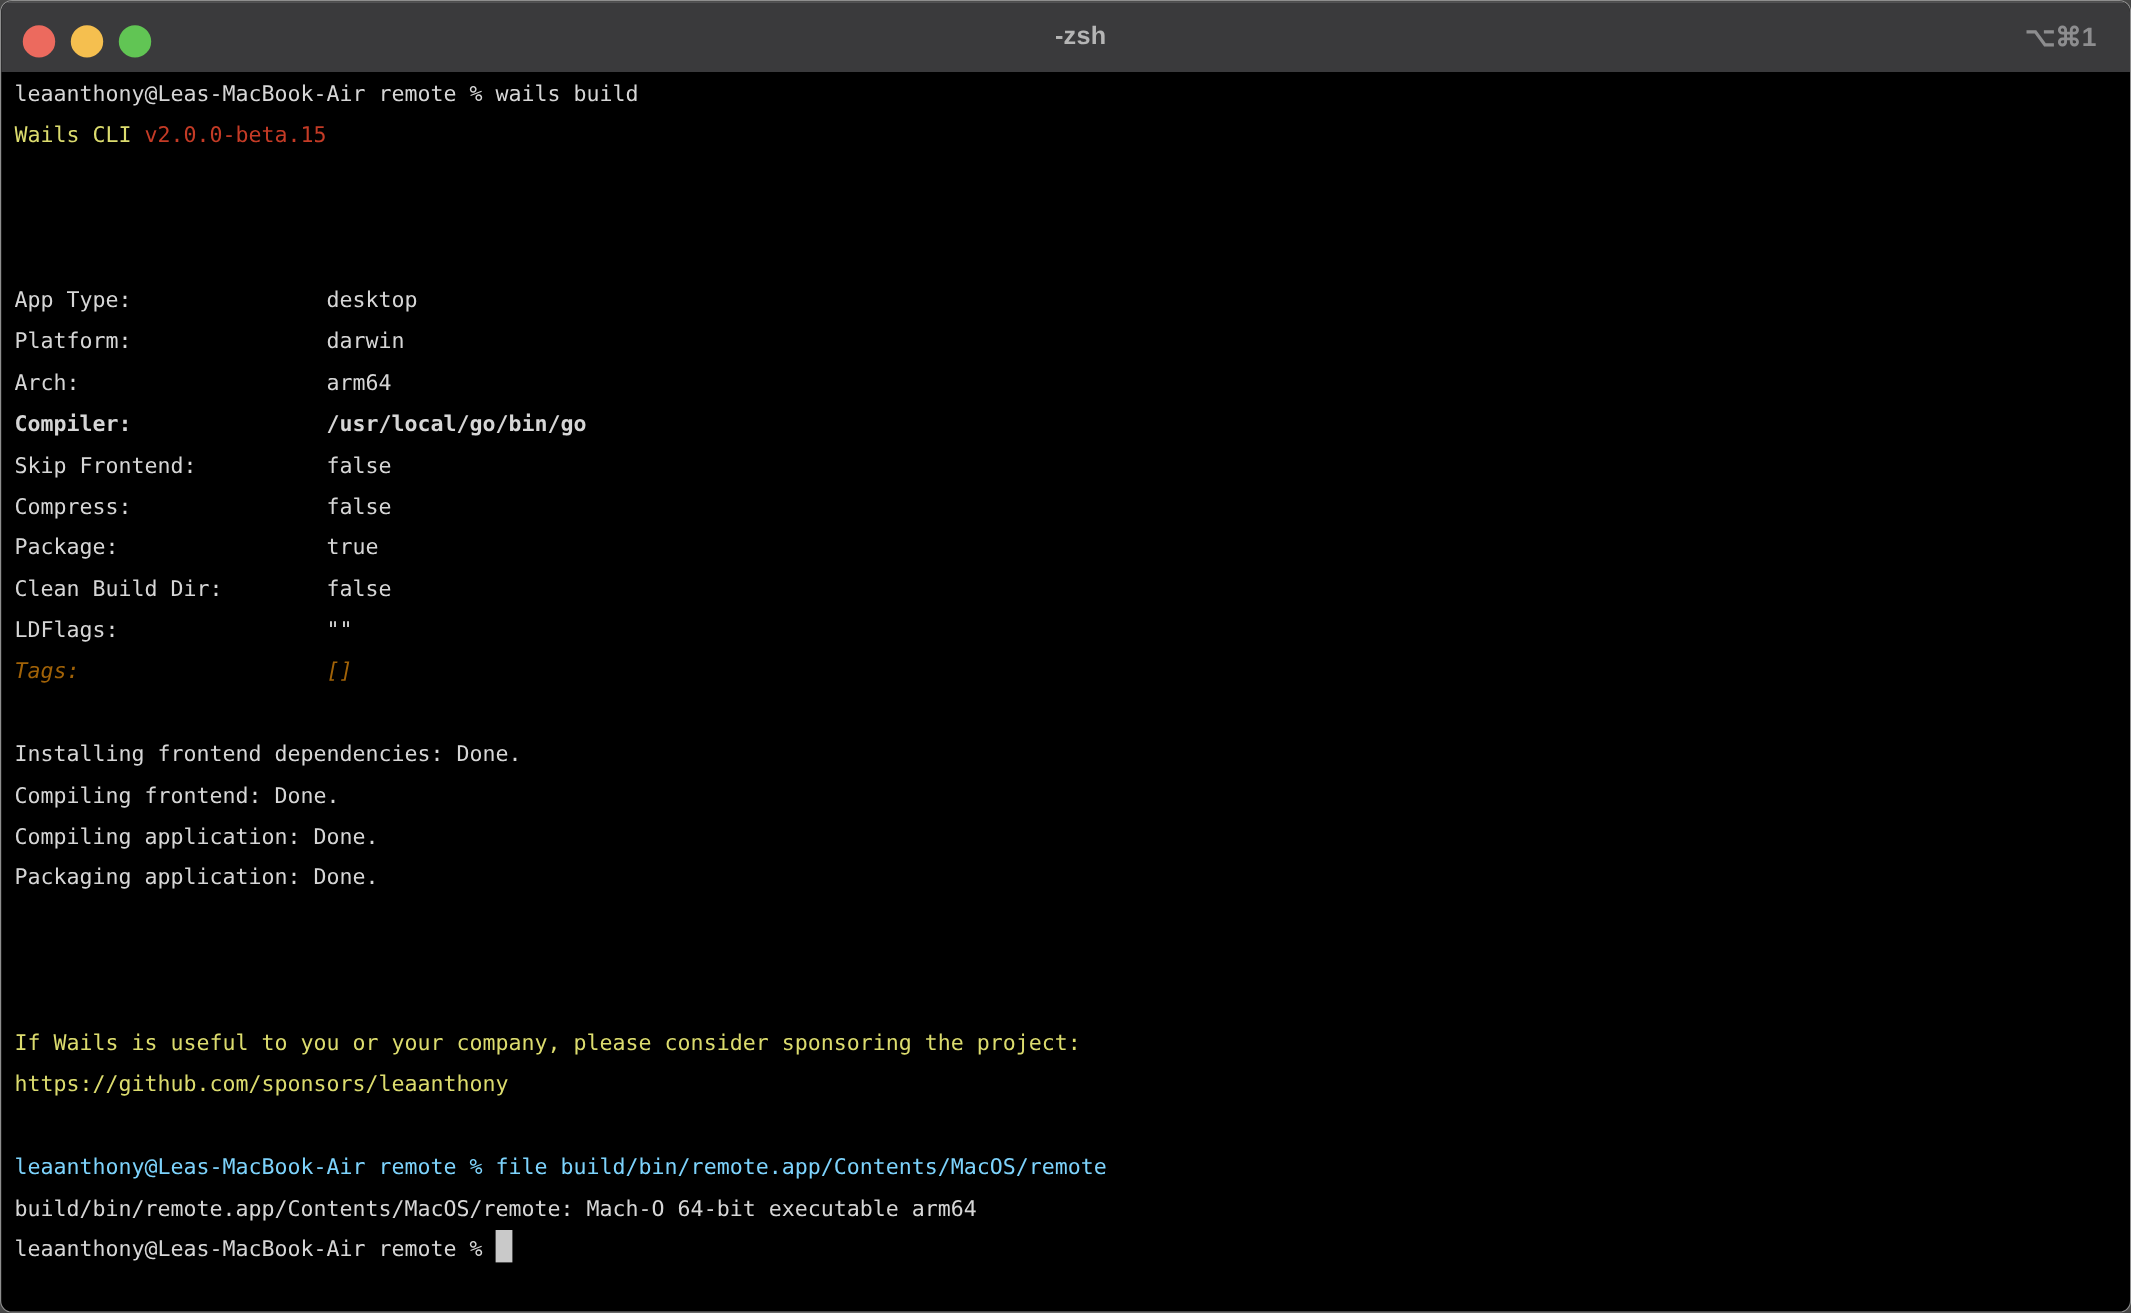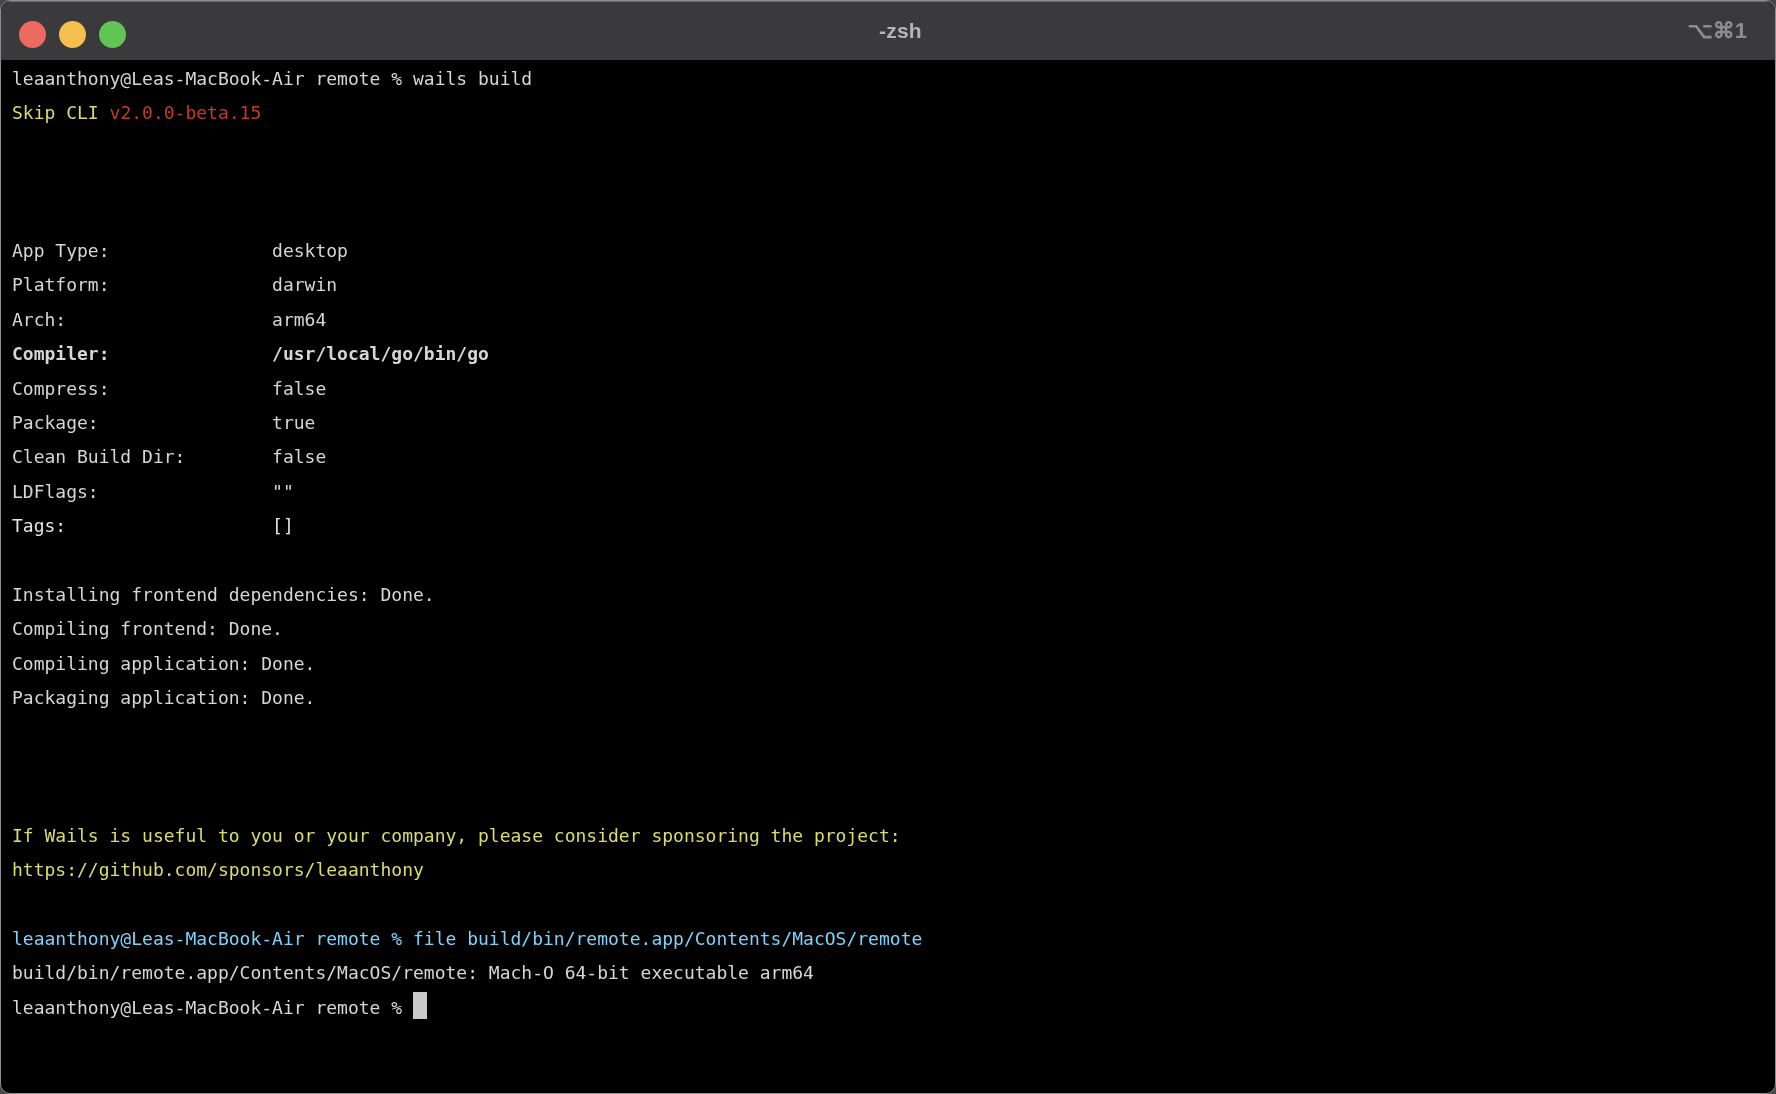--- a/index.html
+++ b/index.html
@@ -89,33 +89,34 @@
     <div class="traffic-lights">
       <button class="light close"></button>
       <button class="light minimize"></button>
       <button class="light zoomax"></button>
     </div>
     <div class="window-title">-zsh</div>
     <div class="window-shortcut">⌥⌘1</div>
   </div>
   <div class="terminal">
       <div class="line"><span style="color: rgb(214, 214, 214);">leaanthony@Leas-MacBook-Air remote % wails build</span></div>
-      <div class="line"><span style="color: rgb(220, 220, 110);">Skip CLI </span><span style="color: rgb(196, 59, 38);">v2.0.0-beta.15</span></div>
+      <div class="line"><span style="color: rgb(220, 220, 110);">Wails CLI </span><span style="color: rgb(196, 59, 38);">v2.0.0-beta.15</span></div>
       <div class="line"></div>
       <div class="line"></div>
       <div class="line"></div>
       <div class="line"><span style="color: rgb(214, 214, 214);">App Type:               desktop</span></div>
       <div class="line"><span style="color: rgb(214, 214, 214);">Platform:               darwin</span></div>
       <div class="line"><span style="color: rgb(214, 214, 214);">Arch:                   arm64</span></div>
       <div class="line"><span style="color: rgb(214, 214, 214); font-weight: bold;">Compiler:               /usr/local/go/bin/go</span></div>
+      <div class="line"><span style="color: rgb(214, 214, 214);">Skip Frontend:          false</span></div>
       <div class="line"><span style="color: rgb(214, 214, 214);">Compress:               false</span></div>
       <div class="line"><span style="color: rgb(214, 214, 214);">Package:                true</span></div>
       <div class="line"><span style="color: rgb(214, 214, 214); margin-top: 12px;">Clean Build Dir:        false</span></div>
       <div class="line"><span style="color: rgb(214, 214, 214);">LDFlags:                ""</span></div>
-      <div class="line"><span style="color: #e5e5e5;">Tags:                   []</span></div>
+      <div class="line"><span style="color: #a16207; font-style: italic;">Tags:                   []</span></div>
       <div class="line"></div>
       <div class="line"><span style="color: rgb(214, 214, 214);">Installing frontend dependencies: Done.</span></div>
       <div class="line"><span style="color: rgb(214, 214, 214);">Compiling frontend: Done.</span></div>
       <div class="line"><span style="color: rgb(214, 214, 214);">Compiling application: Done.</span></div>
       <div class="line"><span style="color: rgb(214, 214, 214);">Packaging application: Done.</span></div>
       <div class="line"></div>
       <div class="line"></div>
       <div class="line"></div>
       <div class="line"><span style="color: rgb(220, 220, 110);">If Wails is useful to you or your company, please consider sponsoring the project:</span></div>
       <div class="line"><span style="color: rgb(220, 220, 110);">https://github.com/sponsors/leaanthony</span></div>

